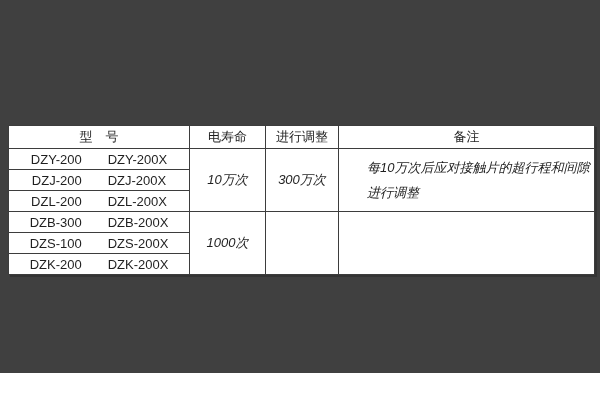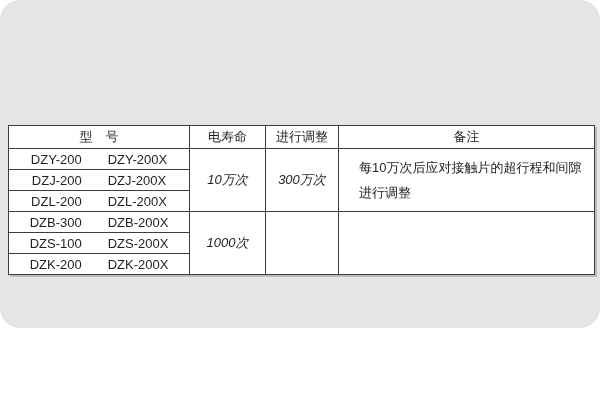--- a/index.html
+++ b/index.html
@@ -4,24 +4,23 @@
 <style>
   * { margin: 0; padding: 0; box-sizing: border-box; }
   html, body { width: 600px; height: 400px; }
   body {
     background: #ffffff;
     font-family: "Liberation Sans", "DejaVu Sans", sans-serif;
   }
   .page {
     position: relative;
     width: 600px;
-    height: 328px;
-    background: #e5e5e5;
+    height: 373px;
+    background: #404040;
     overflow: hidden;
-    border-radius: 20px;
   }
   table.spec {
     position: absolute;
     left: 8px;
     top: 125px;
     width: 586px;
     border-collapse: collapse;
     table-layout: fixed;
     background: #ffffff;
     box-shadow: 2px 2px 0 rgba(0,0,0,0.18);
@@ -44,21 +43,21 @@
   td.model-cell { text-align: center; }
   .model-pair {
     display: flex;
     justify-content: center;
     align-items: center;
     gap: 26px;
     white-space: nowrap;
     text-align: center;
   }
   td.life-cell { text-align: center; font-style: italic; }
-  td.remark-cell { padding-left: 20px; text-align: left; }
+  td.remark-cell { padding-left: 28px; text-align: left; font-style: italic; }
   .remark-line { line-height: 25px; white-space: nowrap; }
 </style>
 </head>
 <body>
 
 <div class="page">
   <table class="spec">
     <colgroup>
       <col class="c1">
         <col class="c2">

